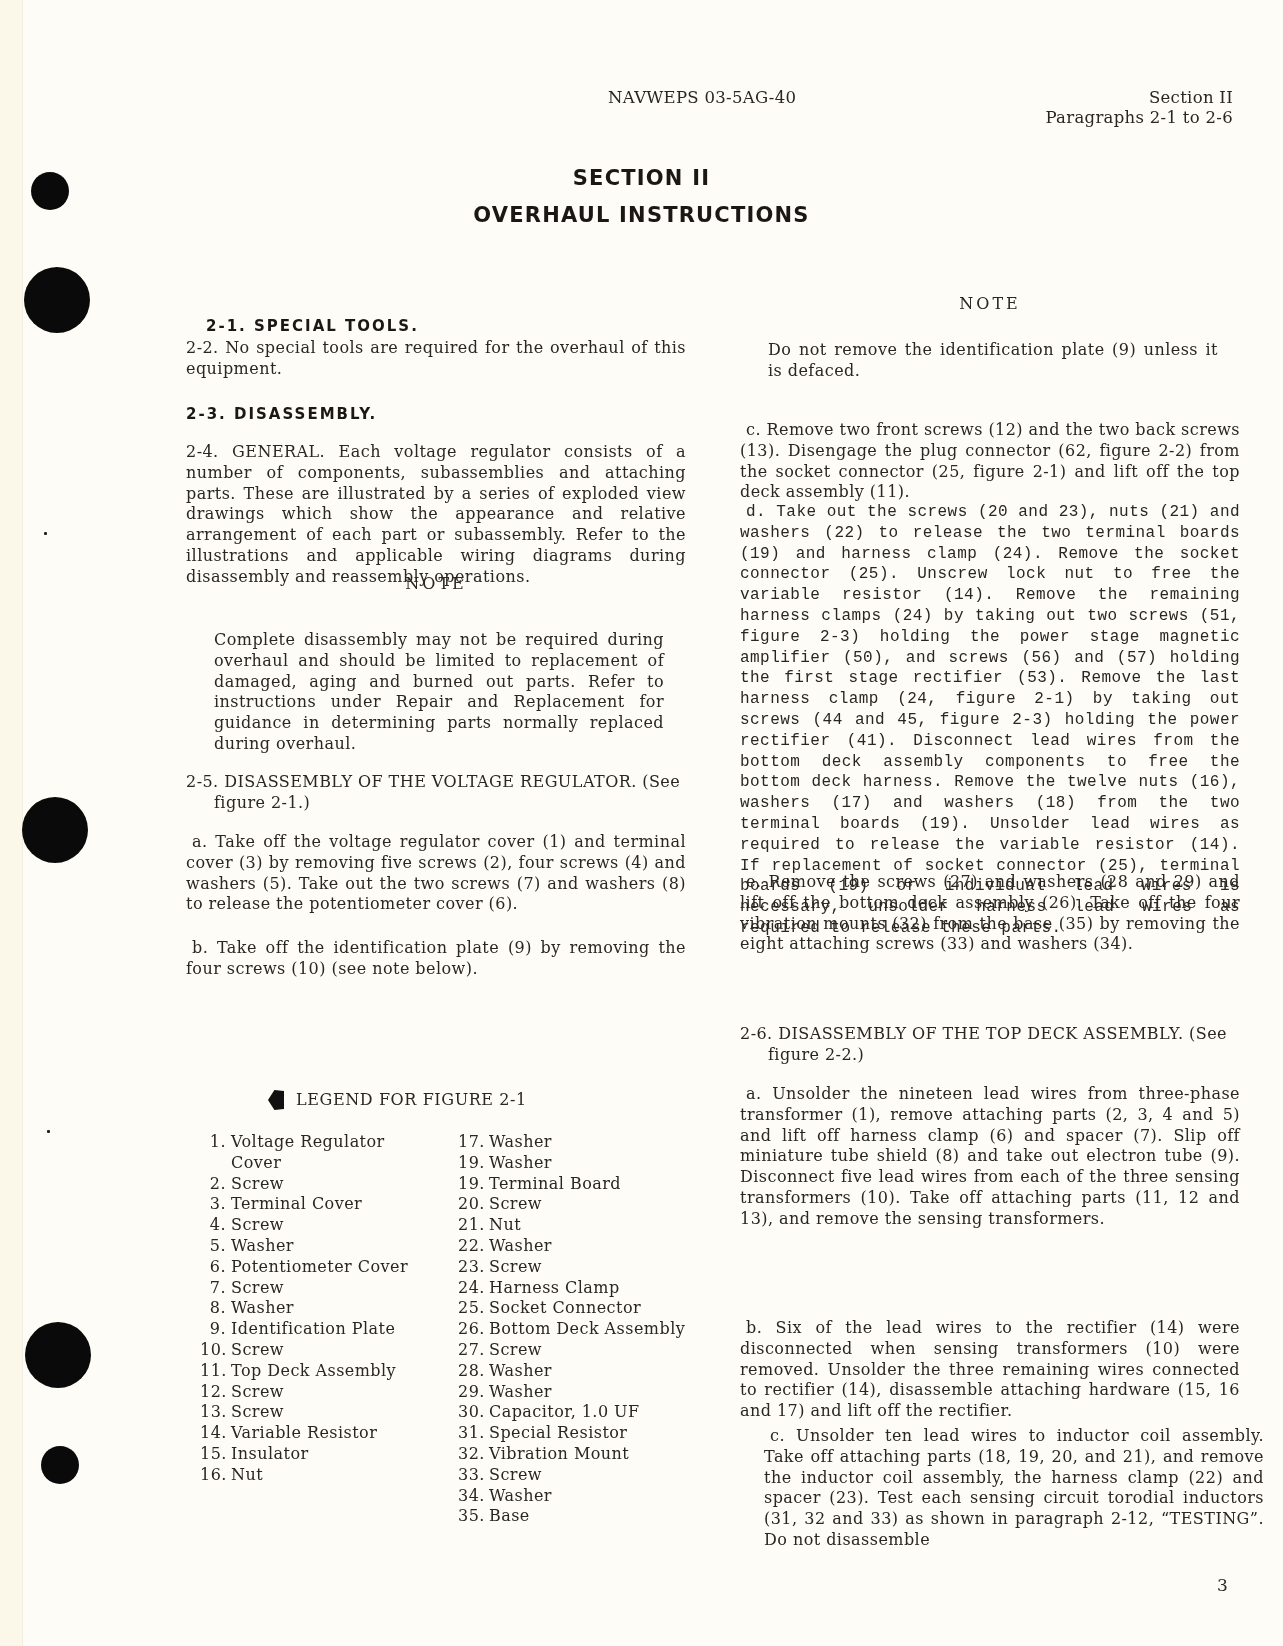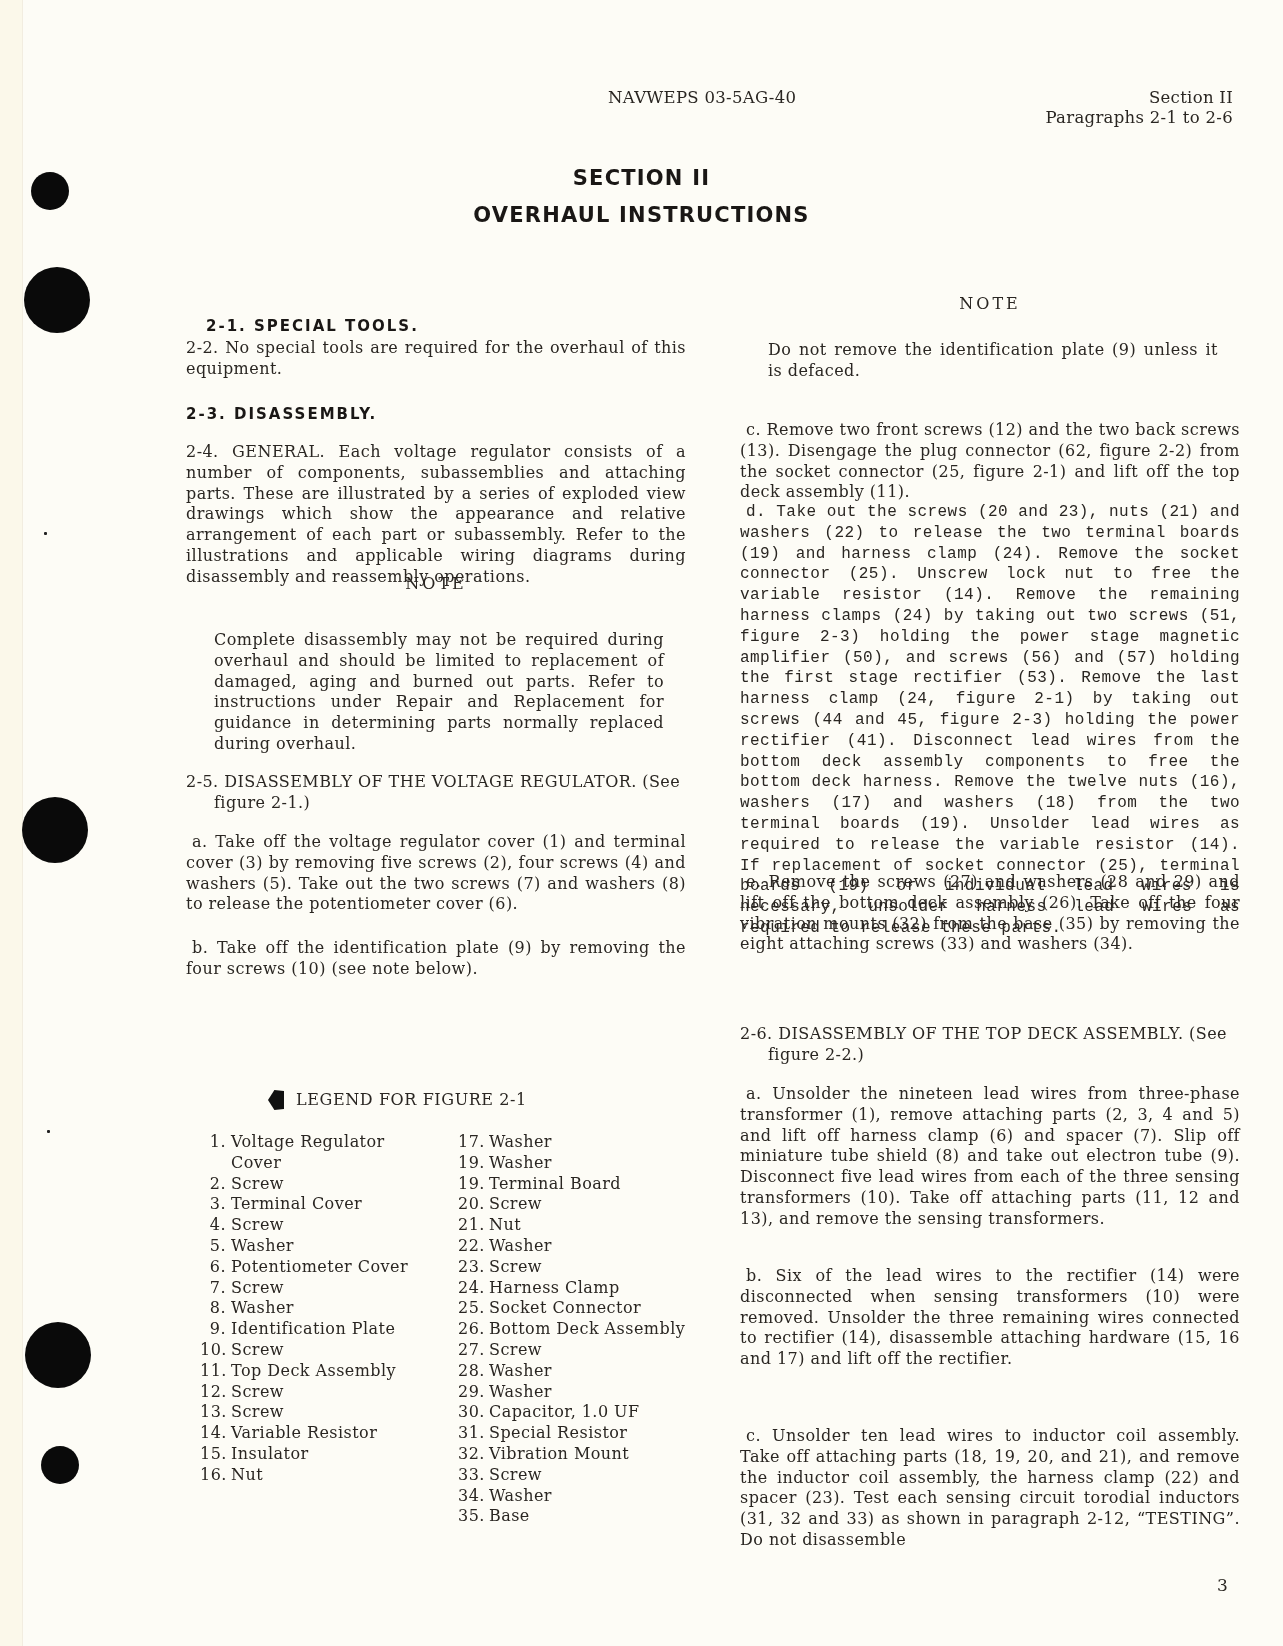--- a/index.html
+++ b/index.html
@@ -291,21 +291,21 @@
   </div>
   <div class="blk" style="top:576px;">
     <p class="indent">e. Remove the screws (27) and washers (28 and 29) and lift off the bottom deck assembly (26).  Take off the four vibration mounts (32) from the base (35) by removing the eight attaching screws (33) and washers (34).</p>
   </div>
   <div class="blk hang" style="top:728px;">
     <p style="text-align:left;">2-6. DISASSEMBLY OF THE TOP DECK ASSEMBLY.  (See figure 2-2.)</p>
   </div>
   <div class="blk" style="top:788px;">
     <p class="indent">a. Unsolder the nineteen lead wires from three-phase transformer (1), remove attaching parts (2, 3, 4 and 5) and lift off harness clamp (6) and spacer (7). Slip off miniature tube shield (8) and take out electron tube (9).  Disconnect five lead wires from each of the three sensing transformers (10).  Take off attaching parts (11, 12 and 13), and remove the sensing transformers.</p>
   </div>
-  <div class="blk" style="top:970px;">
+  <div class="blk" style="top:1022px;">
     <p class="indent">b. Six of the lead wires to the rectifier (14) were disconnected when sensing transformers (10) were removed.  Unsolder the three remaining wires connected to rectifier (14), disassemble attaching hardware (15, 16 and 17) and lift off the rectifier.</p>
   </div>
-  <div class="blk" style="top:1130px;">
+  <div class="blk" style="top:1130px;margin-left:24px;">
     <p class="indent">c. Unsolder ten lead wires to inductor coil assembly. Take off attaching parts (18, 19, 20, and 21), and remove the inductor coil assembly, the harness clamp (22) and spacer (23).  Test each sensing circuit torodial inductors (31, 32 and 33) as shown in paragraph 2-12, “TESTING”.  Do not disassemble</p>
   </div>
 </div>
 
 <div class="page-num">3</div>
 
 </body></html>

